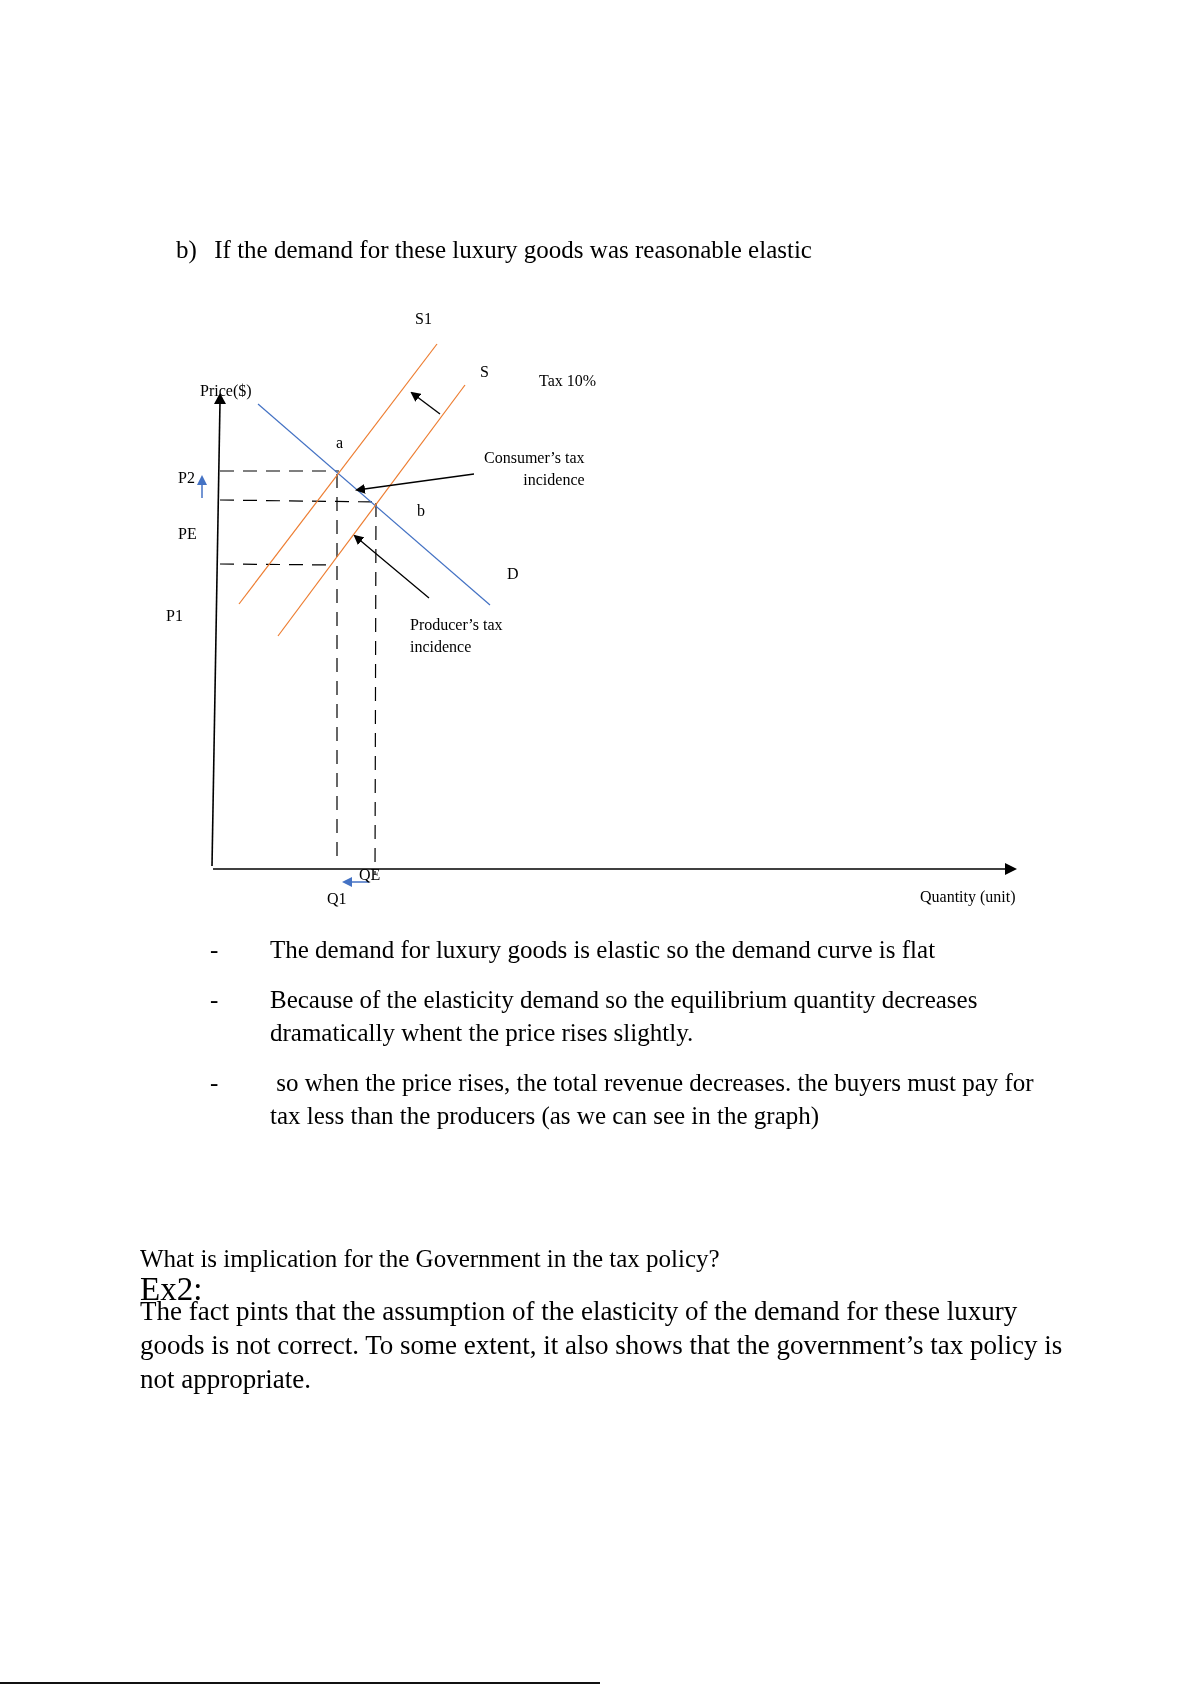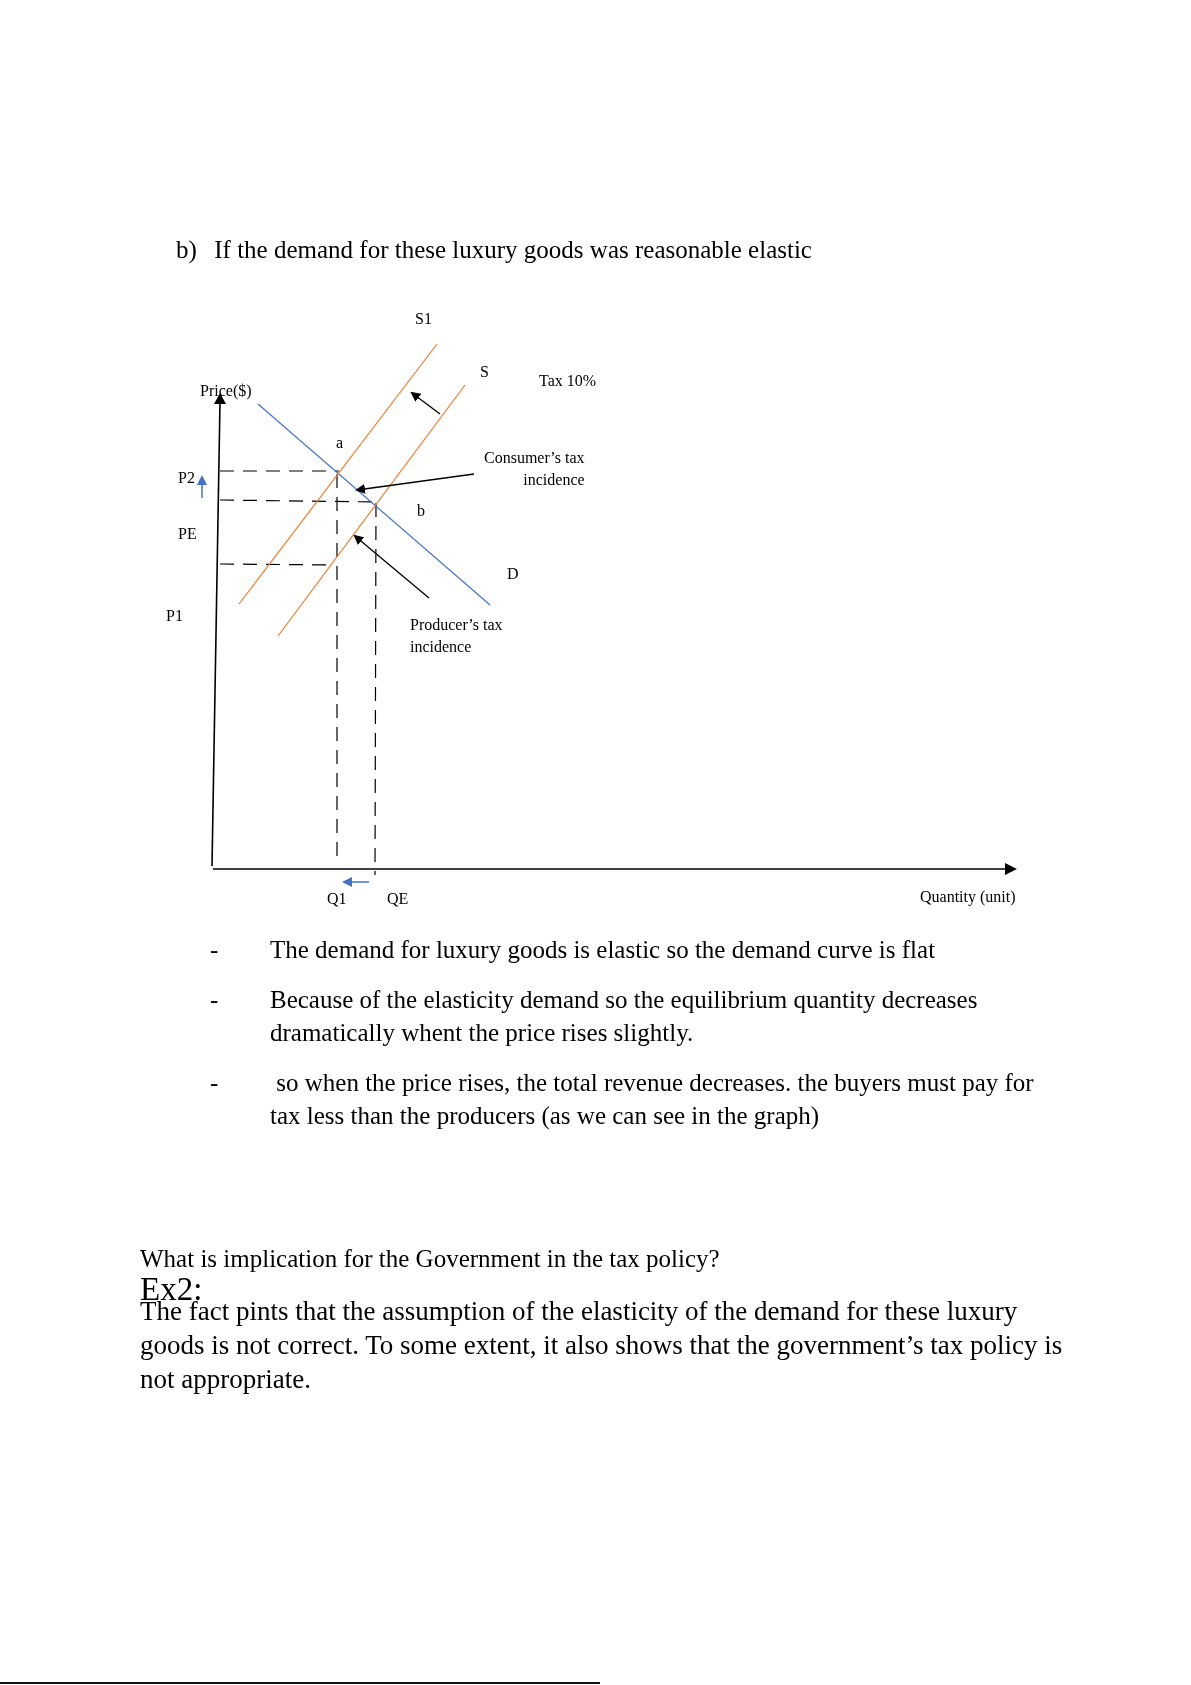--- a/index.html
+++ b/index.html
@@ -73,21 +73,21 @@
 <div class="lbl" style="left:415px; top:308px;">S1</div>
 <div class="lbl" style="left:480px; top:361px;">S</div>
 <div class="lbl" style="left:507px; top:563px;">D</div>
 <div class="lbl" style="left:539px; top:370px;">Tax 10%</div>
 <div class="lbl" style="left:336px; top:432px;">a</div>
 <div class="lbl" style="left:417px; top:500px;">b</div>
 <div class="lbl" style="left:178px; top:467px;">P2</div>
 <div class="lbl" style="left:178px; top:523px;">PE</div>
 <div class="lbl" style="left:166px; top:577px;margin-top:28px;">P1</div>
 <div class="lbl" style="left:327px; top:888px;">Q1</div>
-<div class="lbl" style="left:359px; top:888px;margin-left:28px;">QE</div>
+<div class="lbl" style="left:359px; top:864px;">QE</div>
 <div class="lbl" style="left:484px; top:447px;text-align:right;">
   <div>Consumer’s tax</div>
   <div>incidence</div>
 </div>
 <div class="lbl" style="left:410px; top:614px;">
   <div>Producer’s tax</div>
   <div>incidence</div>
 </div>
 
 <div class="bullets">

